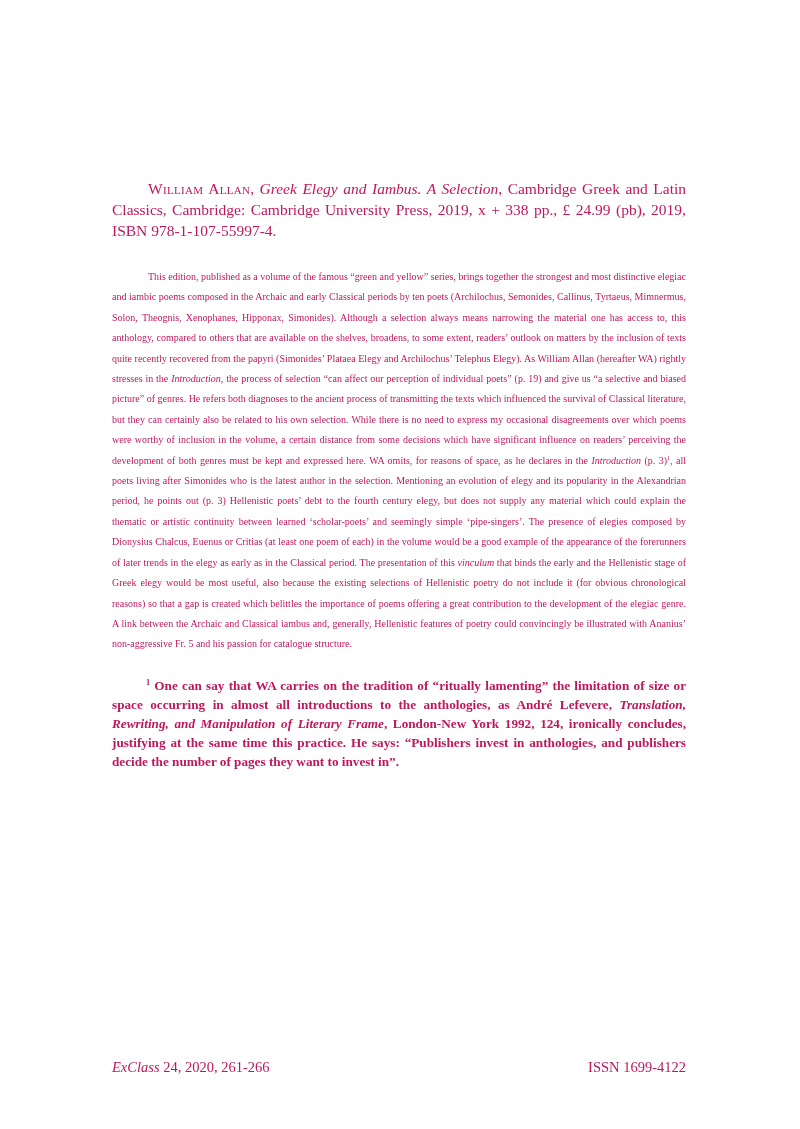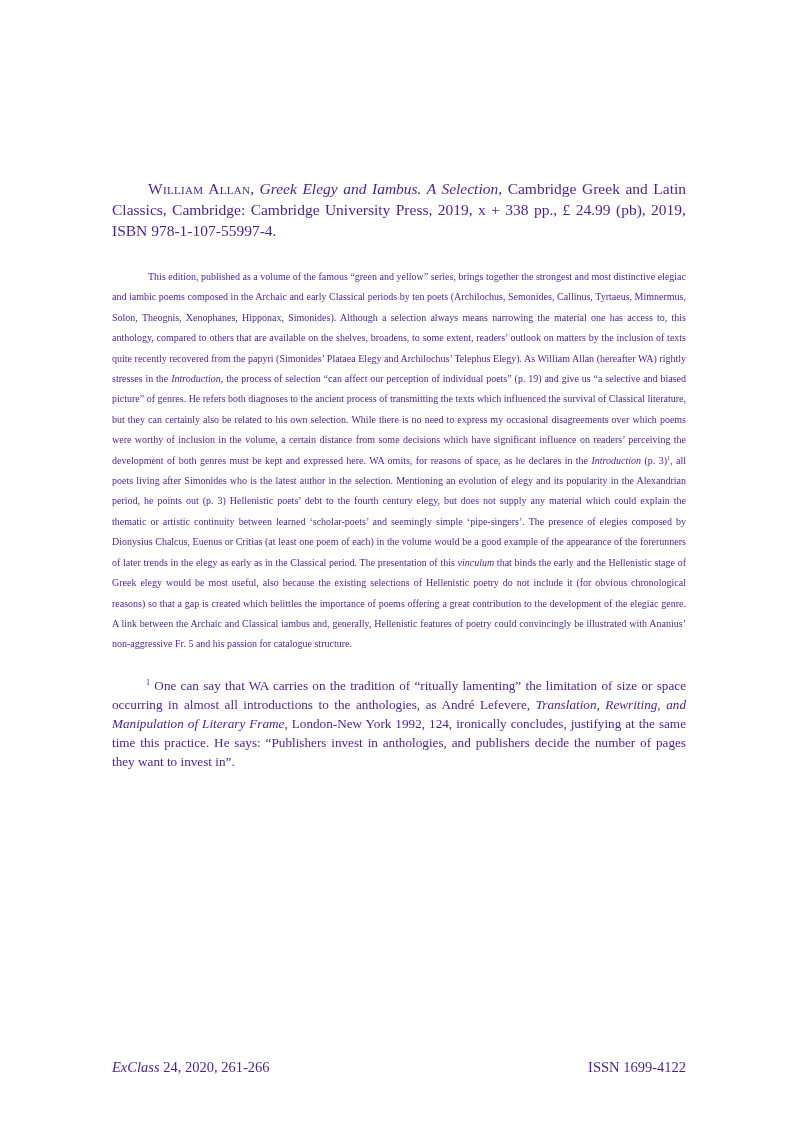--- a/index.html
+++ b/index.html
@@ -6,21 +6,21 @@
     margin: 0;
     padding: 0;
     background: #ffffff;
   }
   .page {
     position: relative;
     width: 800px;
     height: 1129px;
     background: #ffffff;
     font-family: "Liberation Serif", serif;
-    color: #4c1d95;
+    color: #be185d;
     overflow: hidden;
   }
   .textblock {
     position: absolute;
     left: 112px;
     top: 178px;
     width: 574px;
   }
   .citation {
     font-size: 15.5px;
@@ -35,20 +35,21 @@
     text-align: justify;
     text-indent: 36px;
     margin: 0;
   }
   .footnote {
     font-size: 13.2px;
     line-height: 19px;
     text-align: justify;
     text-indent: 34px;
     margin-top: 21px;
+    font-weight: bold;
   }
   .page-footer {
     position: absolute;
     left: 112px;
     top: 1058px;
     width: 574px;
     display: flex;
     justify-content: space-between;
     font-size: 14.5px;
     line-height: 19px;

